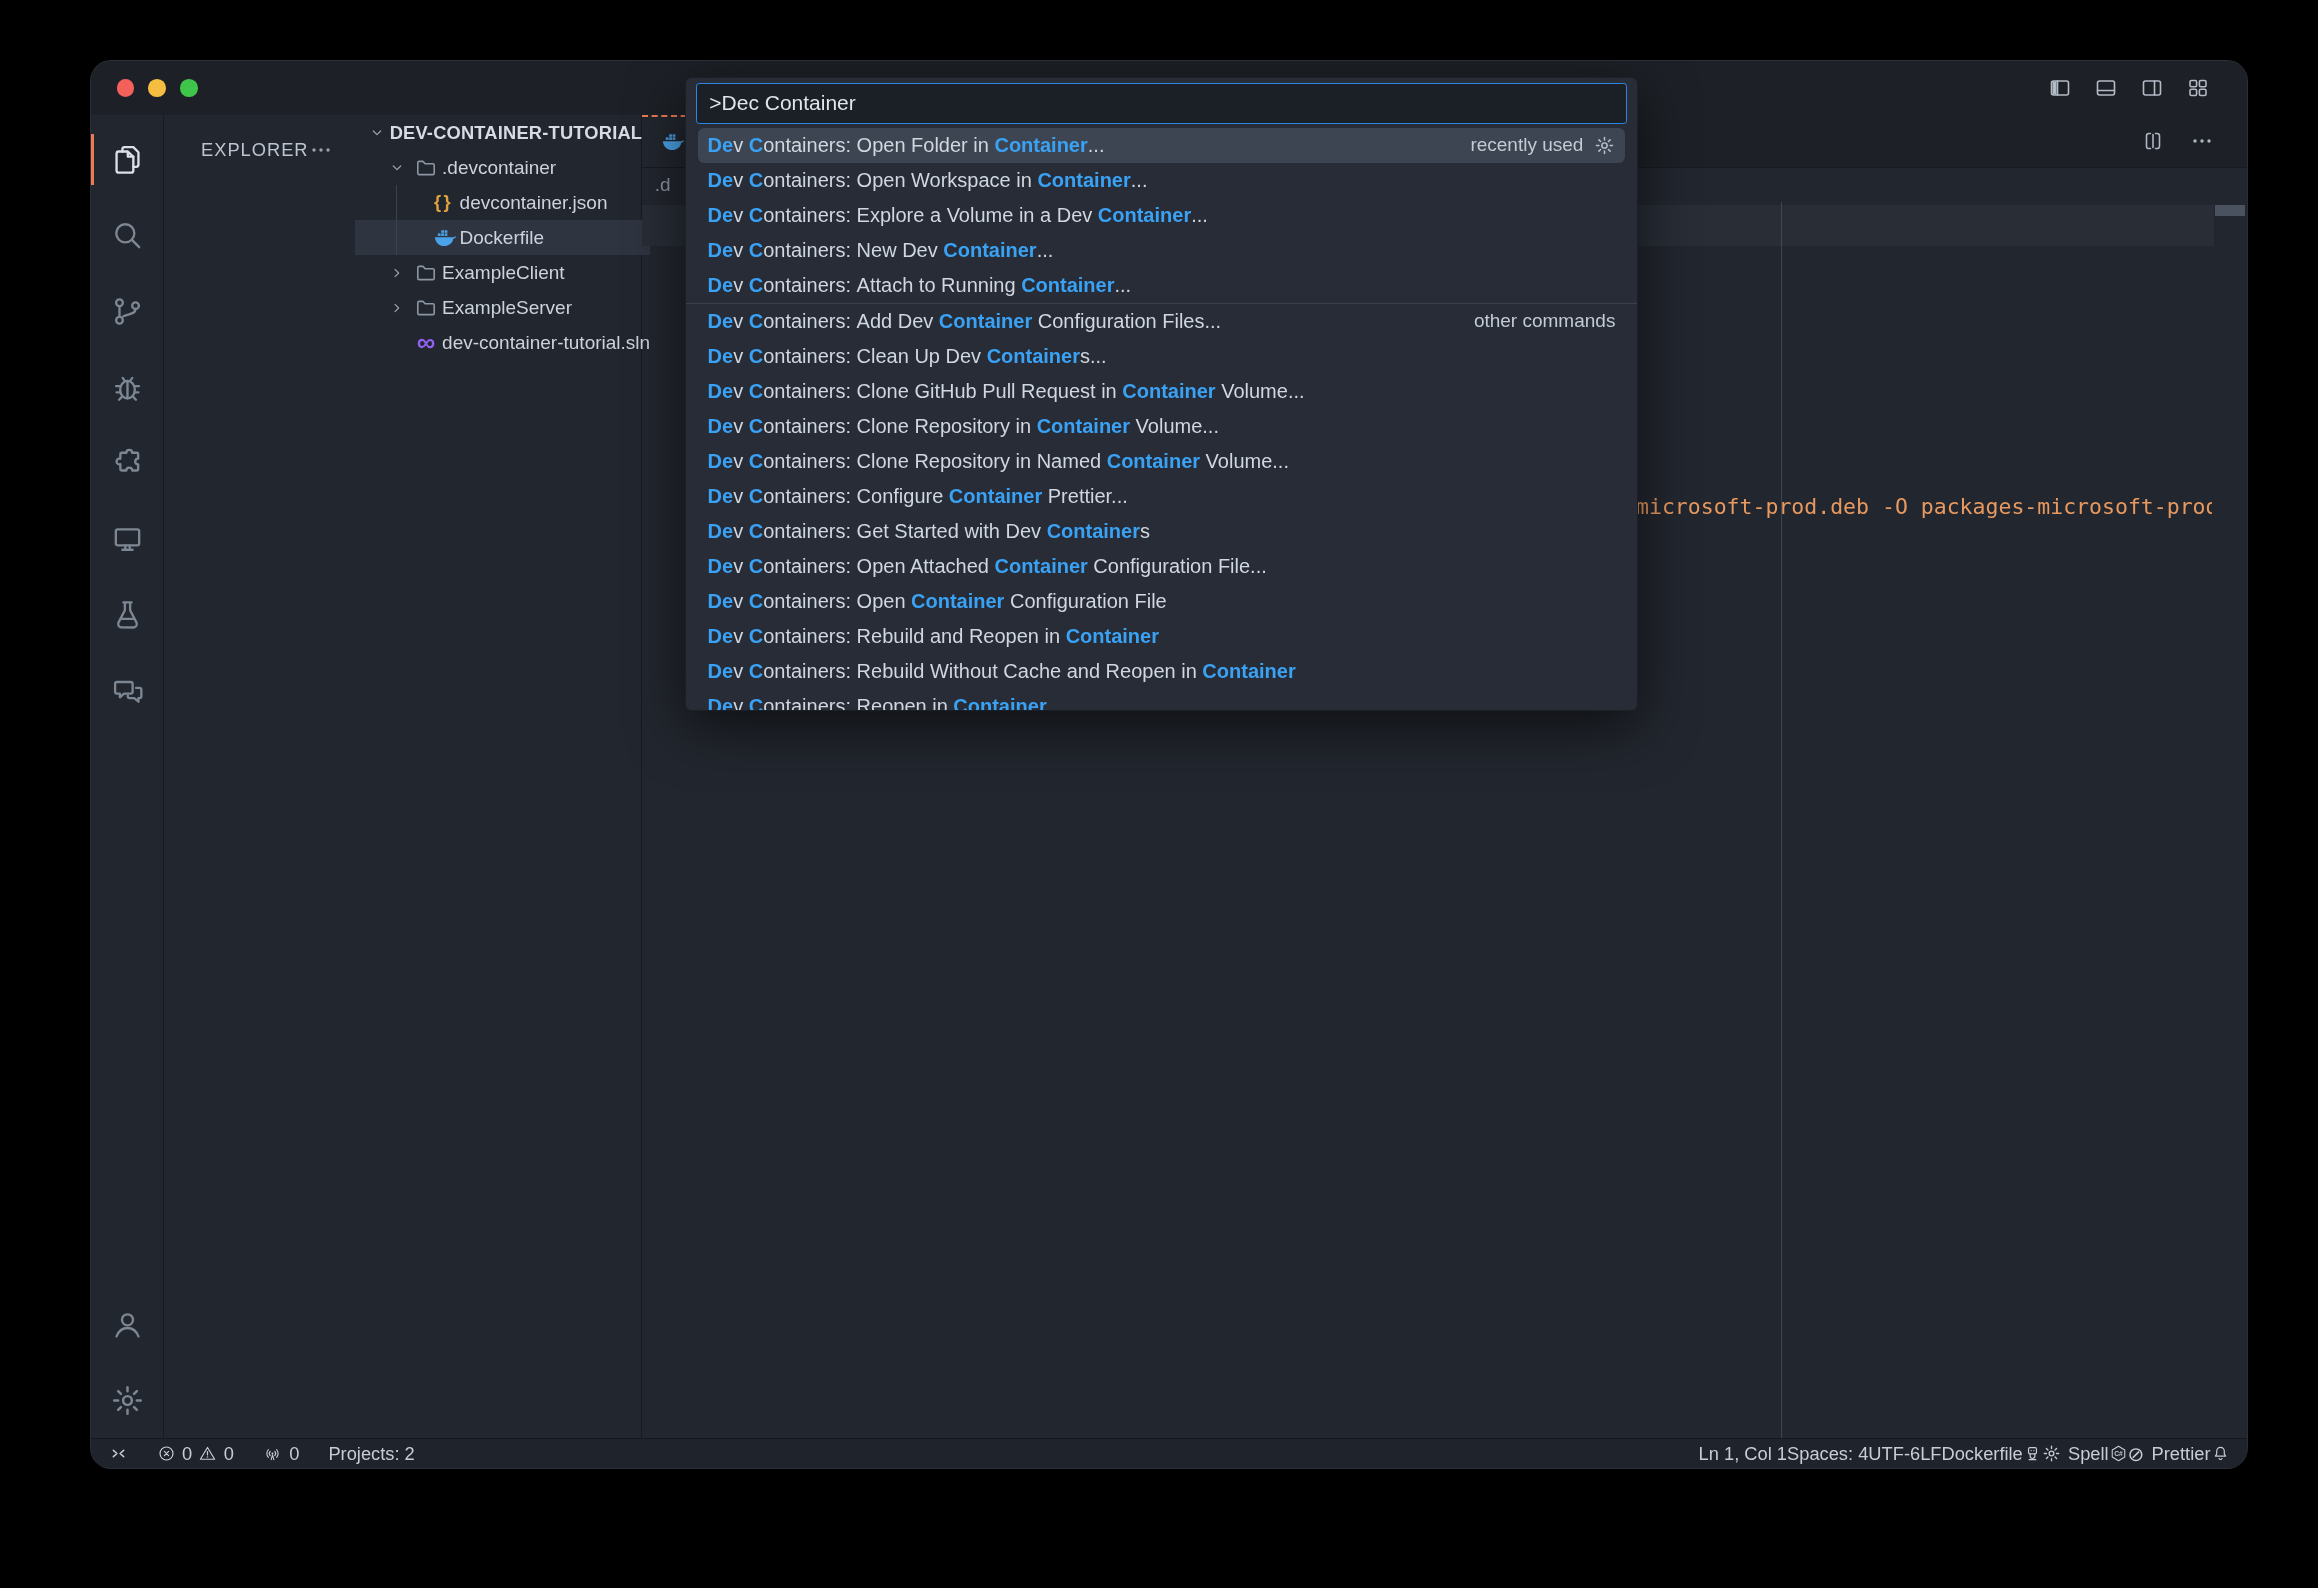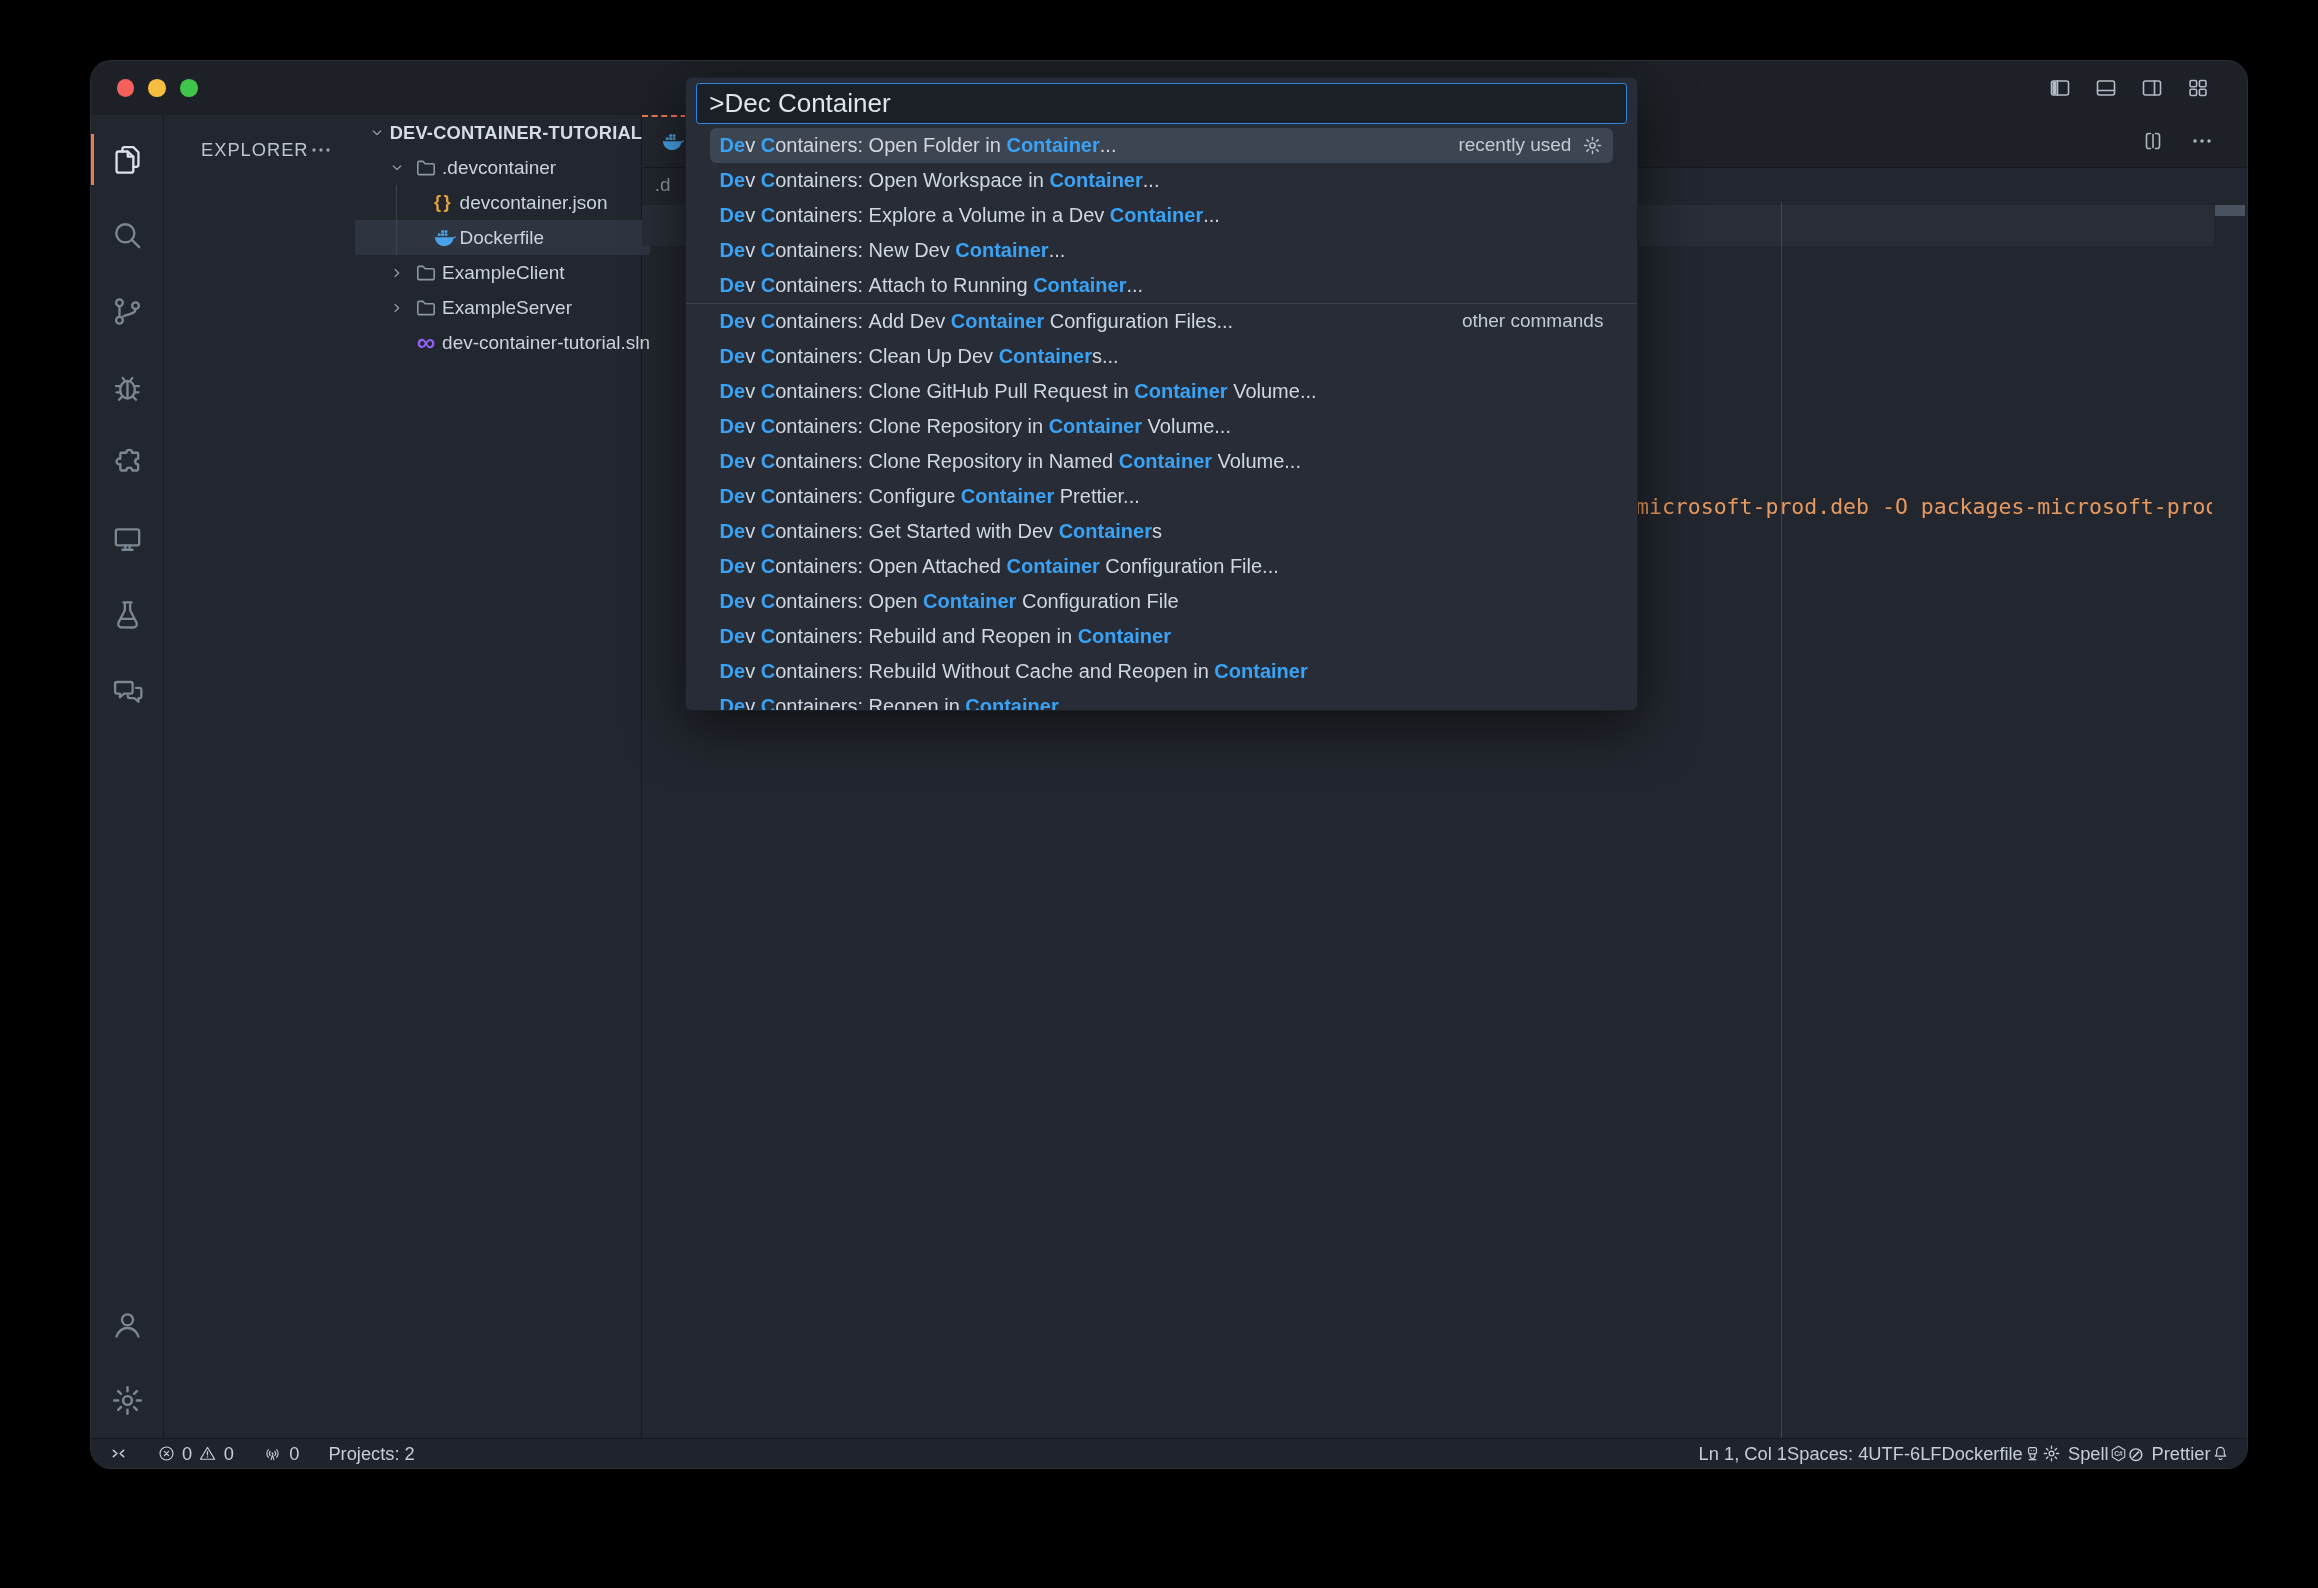--- a/index.html
+++ b/index.html
@@ -55,23 +55,23 @@
   .code-line{position:absolute;top:292px;left:994px;right:35px;font-family:"DejaVu Sans Mono","Liberation Mono",monospace;font-size:21.5px;color:var(--code-orange);white-space:pre;overflow:hidden}
   .code-line .lnk{text-decoration:underline;text-underline-offset:5.6px}
   
   .statusbar{height:30px;background:#1f232b;border-top:0.8px solid #14171d;display:flex;align-items:center;font-size:18.3px;color:#c6cdd6;padding:0 17.5px;flex:0 0 auto}
   .sb-left{display:flex;gap:29px;align-items:center}
   .sb-right{margin-left:auto;display:flex;align-items:center}
   .sitem{display:flex;align-items:center;gap:7.2px;white-space:pre}
   .sitem .parts{display:flex;align-items:center;gap:6.4px}
   
   .palette{position:absolute;left:594px;top:16px;width:953px;height:634px;background:var(--palette-bg);border:0.8px solid #1b1f26;border-radius:6.4px;box-shadow:0 14.3px 56px rgba(0,0,0,.6);z-index:30;padding:4.8px 9.6px 0;overflow:hidden}
-  .p-input{display:block;width:100%;height:41px;background:#1b2027;border:1.6px solid var(--input-border);border-radius:3.2px;color:#dfe5ec;font-size:26px;padding:0 12.7px;outline:none;font-family:inherit}
+  .p-input{display:block;width:100%;height:41px;background:#1b2027;border:1.6px solid var(--input-border);border-radius:3.2px;color:#dfe5ec;font-size:21px;padding:0 12.7px;outline:none;font-family:inherit}
   .p-list{margin:4px -9.6px 0}
-  .p-row{height:35px;display:flex;align-items:center;margin:0 24px;padding:0 9.6px;border-radius:6.4px;font-size:20px;color:#d0d7df}
+  .p-row{height:35px;display:flex;align-items:center;margin:0 12px;padding:0 9.6px;border-radius:6.4px;font-size:20px;color:#d0d7df}
   .p-row span{white-space:pre}
   .p-row.selected{background:var(--palette-sel)}
   .p-row .hl{color:var(--match-blue);font-weight:bold}
   .p-sep{height:0.8px;background:#3a414d}
   .p-right{margin-left:auto;display:flex;gap:11px;align-items:center;color:#c3cbd5;font-size:19px}
   
   .icn{display:inline-flex;align-items:center;justify-content:center;line-height:0}
   .icn svg{display:block}
   .i20 svg{width:16px;height:16px}
   .i24 svg{width:19px;height:19px}

